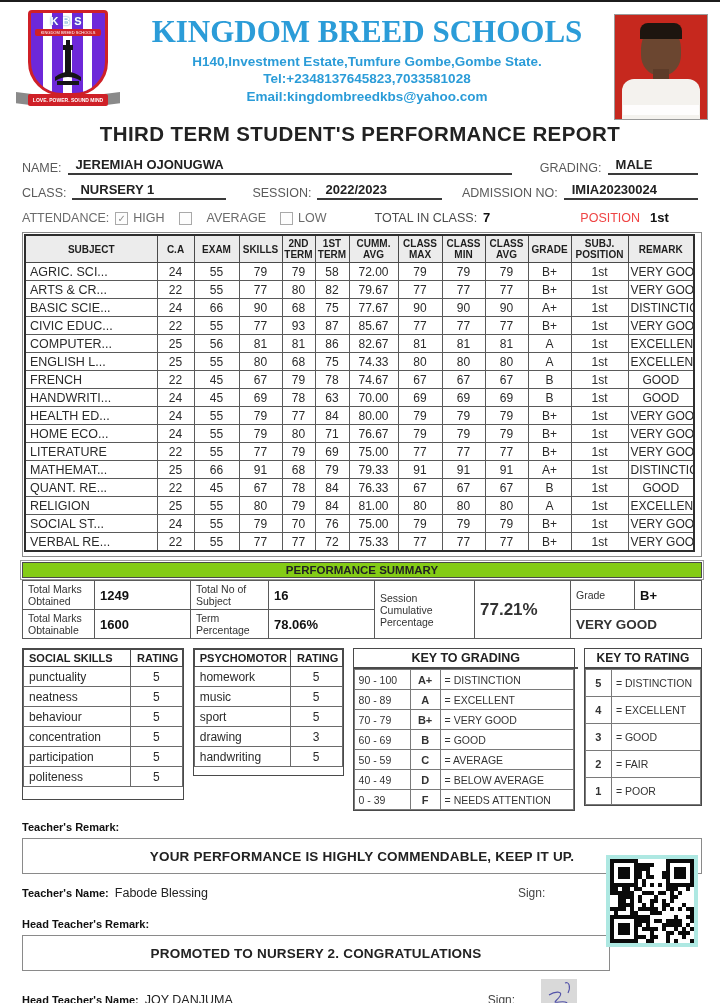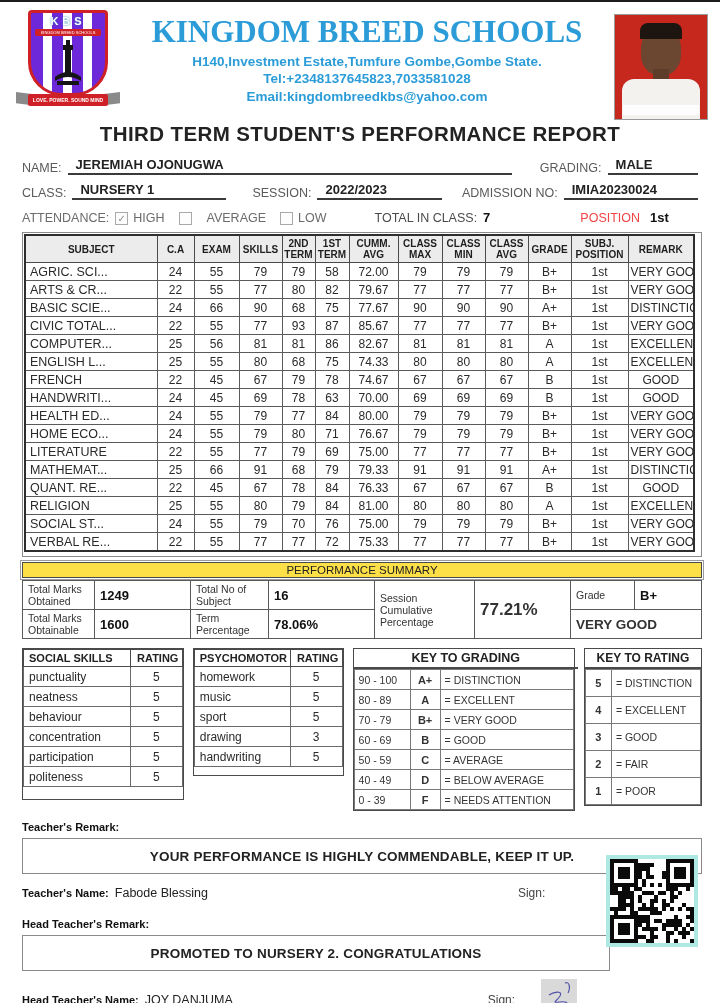--- a/index.html
+++ b/index.html
@@ -38,21 +38,21 @@
   .cb{display:inline-block;width:11px;height:11px;border:1.5px solid #a9a9a9;font-size:10px;line-height:11px;text-align:center;color:#8d8d8d;background:#fdfdfd;}
   
   .tbl-wrap{margin:7px 18px 0 22px;border:1px solid #8a8a8a;padding:1px 6px 4px 1px;}
   table{border-collapse:collapse;}
   .results{width:100%;border:2px solid #2e2e2e;table-layout:fixed;}
   .results th{background:#ececec;font-size:10px;border:1px solid #4a4a4a;padding:2px 0;line-height:1.1;color:#1e1e1e;}
   .results td{font-size:12px;border:1px solid #5a5a5a;text-align:center;padding:1px 2px;height:15px;color:#2a2a2a;white-space:nowrap;overflow:hidden;}
   .results td.subj{text-align:left;padding-left:4px;font-size:12.5px;}
   
   .summary-wrap{margin:5px 18px 0 22px;}
-  .sum-title{border:1px solid #4a4a4a;outline:1px solid #9a9a9a;outline-offset:1px;text-align:center;font-weight:normal;font-size:11.5px;padding:1px 0;background:#fde047;}
+  .sum-title{border:1px solid #4a4a4a;outline:1px solid #9a9a9a;outline-offset:1px;text-align:center;font-weight:bold;font-size:11.5px;padding:1px 0;background:#84cc16;}
   .sum{width:100%;margin-top:2px;table-layout:fixed;}
   .sum td{border:1px solid #5a5a5a;padding:2px 5px;font-size:10.5px;color:#333;height:24px;}
   .sum td.v{font-weight:bold;font-size:13px;color:#111;}
   .sum td.big{font-weight:bold;font-size:17px;text-align:left;}
   .sum td.vg{font-weight:bold;font-size:13.5px;}
   
   .skills{display:flex;gap:9px;margin:9px 18px 0 22px;align-items:flex-start;}
   .panel{border:1px solid #4a4a4a;box-sizing:border-box;}
   .p-social{width:163px;height:152px;}
   .p-psy{width:152px;height:128px;}
@@ -239,21 +239,21 @@
             <td>75</td>
             <td>77.67</td>
             <td>90</td>
             <td>90</td>
             <td>90</td>
             <td>A+</td>
             <td>1st</td>
             <td>DISTINCTION</td>
           </tr>
           <tr>
-            <td class="subj">CIVIC TOTAL...</td>
+            <td class="subj">CIVIC EDUC...</td>
             <td>22</td>
             <td>55</td>
             <td>77</td>
             <td>93</td>
             <td>87</td>
             <td>85.67</td>
             <td>77</td>
             <td>77</td>
             <td>77</td>
             <td>B+</td>

